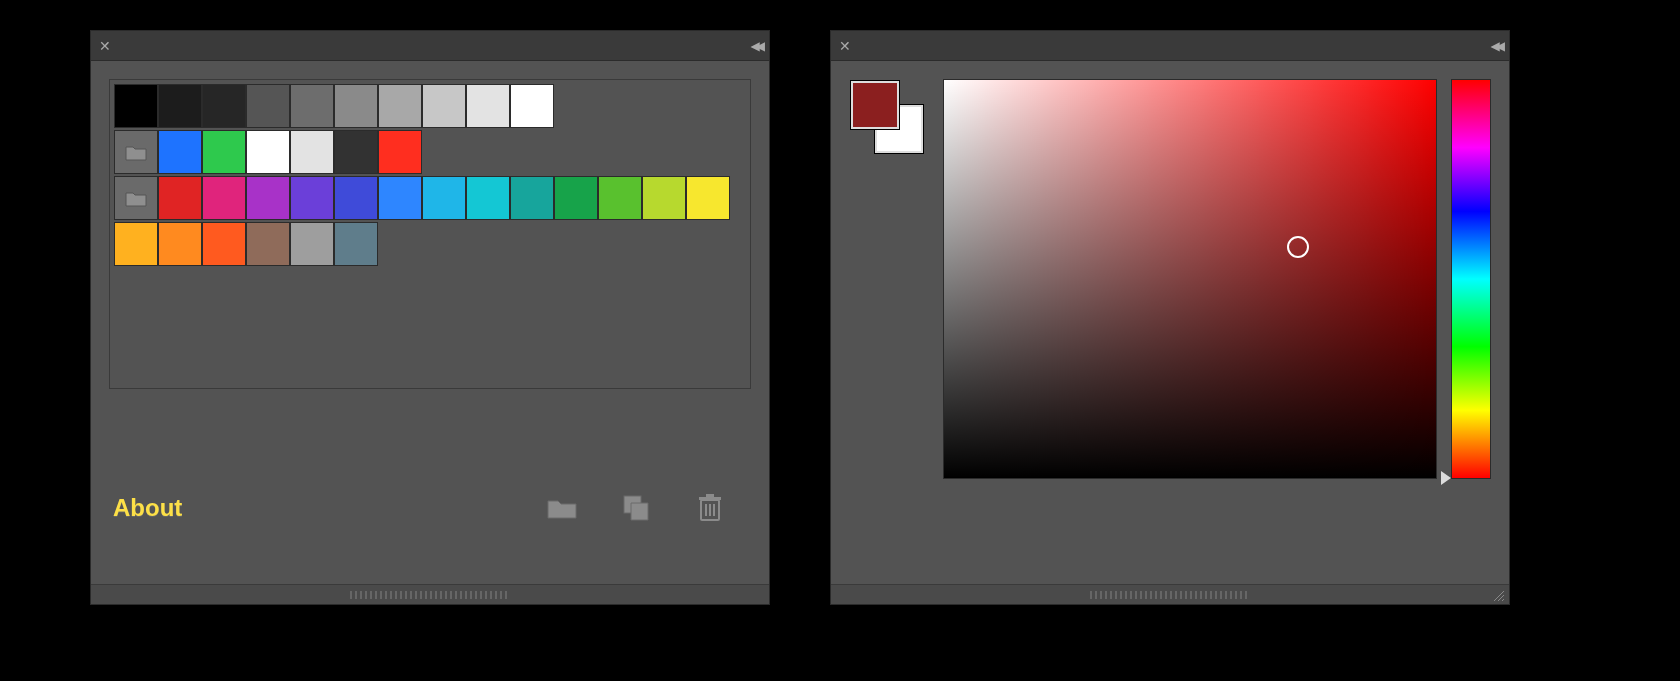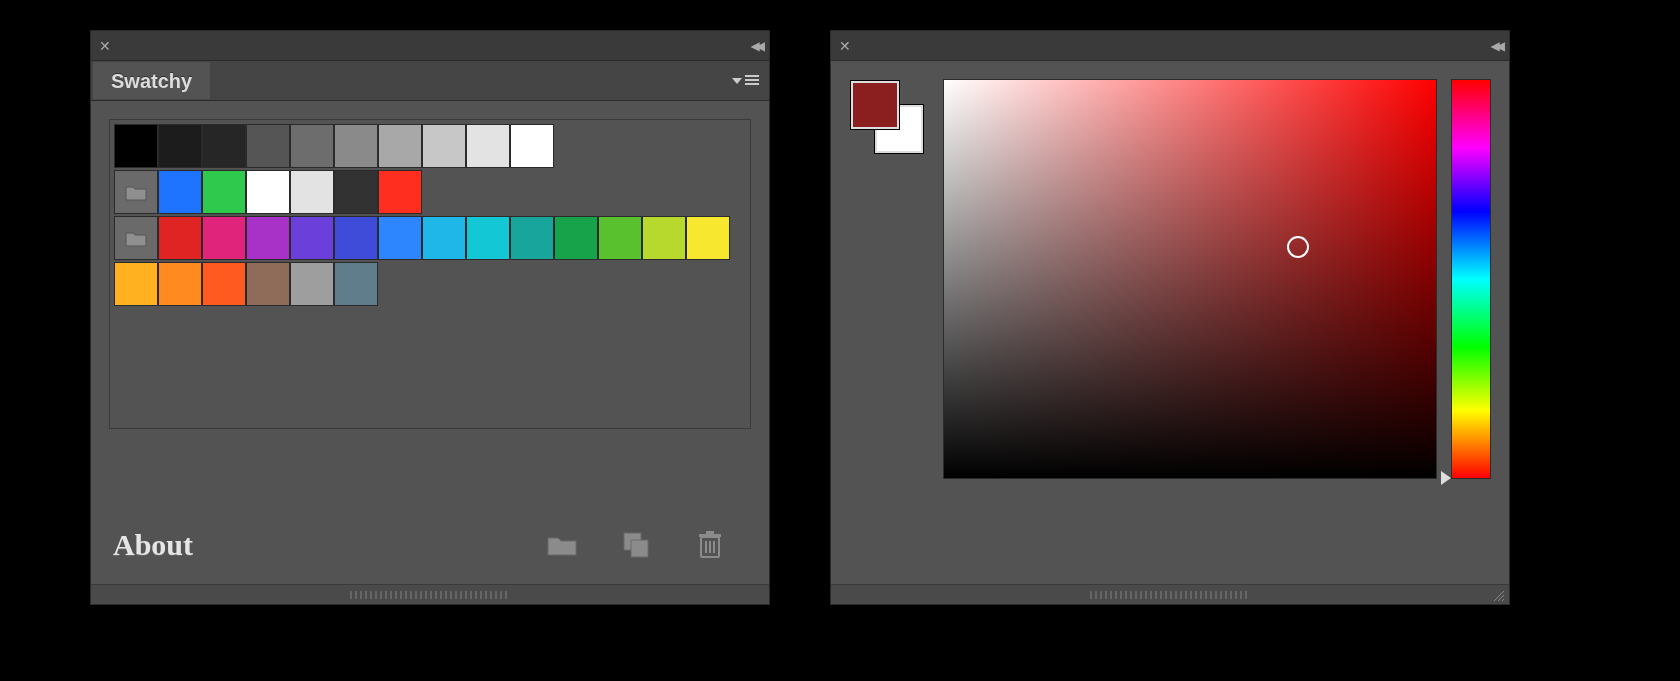--- a/index.html
+++ b/index.html
@@ -98,26 +98,25 @@
   }
   .folder-swatch svg { width: 22px; height: 18px; }
 
   .swatchy-footer {
     margin-top: auto;
     display: flex;
     align-items: center;
     padding: 8px 4px 4px 4px;
   }
   .about-link {
-    color: #e5e5e5;
-    font-size: 30px;
+    color: #fde047;
+    font-size: 24px;
     font-weight: bold;
     text-shadow: 0 1px 0 #666;
     cursor: pointer;
-    font-family: Liberation Serif, serif;
   }
   .footer-icons {
     margin-left: auto;
     display: flex;
     gap: 40px;
     padding-right: 20px;
   }
   .footer-btn {
     width: 34px; height: 28px;
     cursor: pointer;
@@ -213,35 +212,20 @@
 </head>
 <body>
 
 <div class="panel panel-swatchy">
 
   <div class="title-bar">
     <span class="close-icon">✕</span>
     <span class="collapse-icon">◀◀</span>
   </div>
 
-  <div class="tab-bar">
-    <div class="tab">
-      <span class="tab-text">Swatchy</span>
-    </div>
-    <span class="menu-icon">
-      <svg width="10" height="6" viewBox="0 0 10 6">
-          <polygon points="0,0 10,0 5,6" fill="#ccc"></polygon>
-        </svg>
-      <svg width="14" height="12" viewBox="0 0 14 12">
-        <line x1="0" y1="1" x2="14" y2="1" stroke="#ccc" stroke-width="2"></line>
-        <line x1="0" y1="5" x2="14" y2="5" stroke="#ccc" stroke-width="2"></line>
-        <line x1="0" y1="9" x2="14" y2="9" stroke="#ccc" stroke-width="2"></line>
-      </svg>
-    </span>
-  </div>
 
   <div class="swatchy-body">
     <div class="swatch-area" id="swatch-area">
         <div class="swatch-row">
           <div class="swatch" style="background: rgb(0, 0, 0);"></div>
           <div class="swatch" style="background: rgb(28, 28, 28);"></div>
           <div class="swatch" style="background: rgb(38, 38, 38);"></div>
           <div class="swatch" style="background: rgb(85, 85, 85);"></div>
           <div class="swatch" style="background: rgb(109, 109, 109);"></div>
           <div class="swatch" style="background: rgb(138, 138, 138);"></div>

